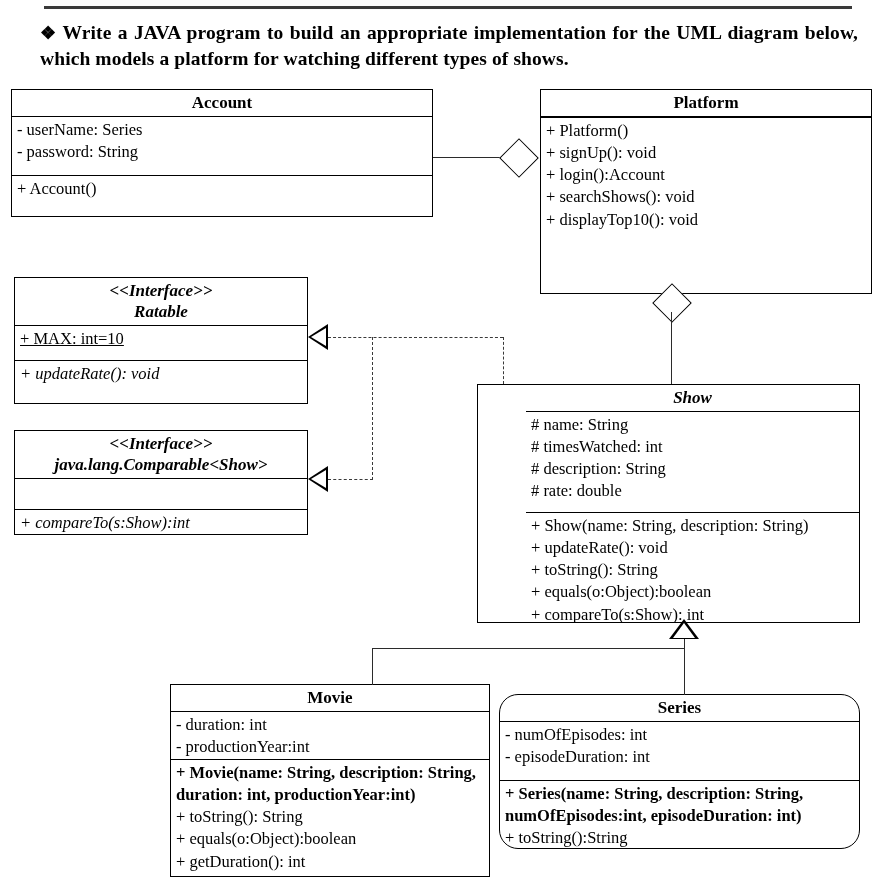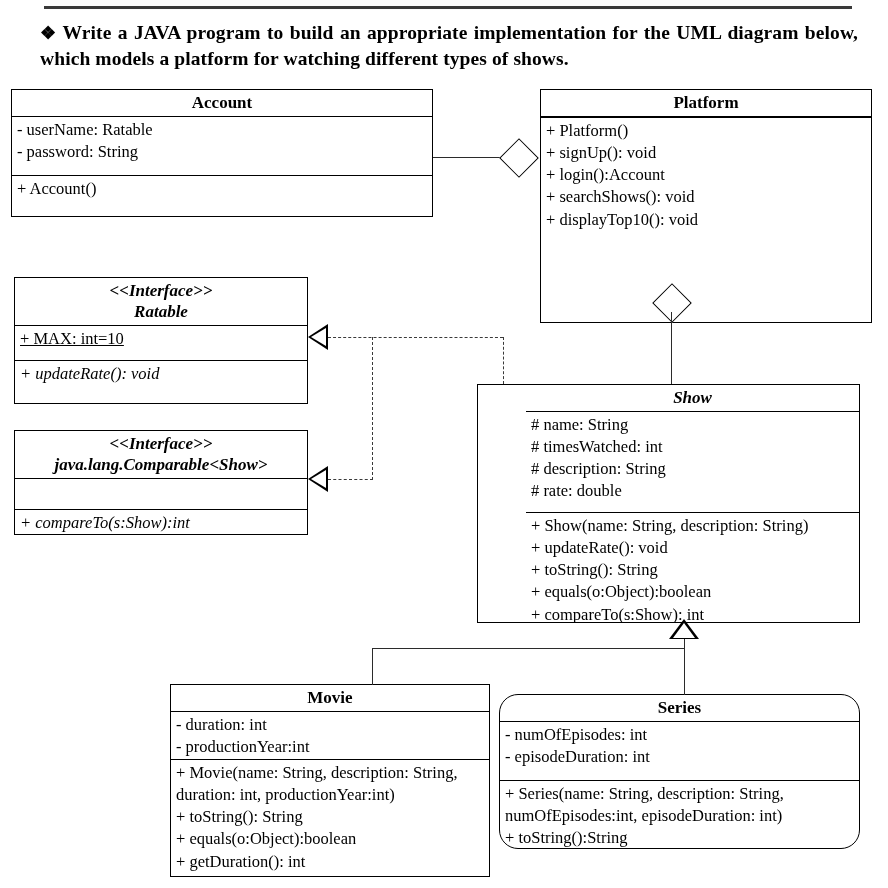--- a/index.html
+++ b/index.html
@@ -90,20 +90,21 @@
     line-height: 1.34;
   }
   .uml-section.divider {
     border-top: 1.6px solid #000;
   }
   .uml-row {
     white-space: nowrap;
   }
   .uml-row.wrap {
     white-space: normal;
+    font-weight: bold;
   }
   .uml-row.ital {
     font-style: italic;
   }
   .uml-row.static-underline {
     text-decoration: underline;
     display: inline-block;
   }
 
   
@@ -175,29 +176,29 @@
 
   <div class="top-rule"></div>
 
   <div class="prompt">
     <span class="bullet">❖</span><span>Write a JAVA program to build an appropriate implementation for the UML diagram below, which models a platform for watching different types of shows.</span>
   </div>
 
   <div class="uml-box" style="left:11px; top:89px; width:422px; height:128px;">
     <div class="uml-title">Account</div>
     <div class="uml-section" style="height:58px;">
-      <div class="uml-row">- userName: Ratable</div>
+      <div class="uml-row">- userName: Series</div>
       <div class="uml-row">- password: String</div>
     </div>
     <div class="uml-section divider">
       <div class="uml-row">+ Account()</div>
     </div>
   </div>
 
-  <div class="uml-box" style="left:540px; top:89px; width:332px; height:234px;">
+  <div class="uml-box" style="left:540px; top:89px; width:332px; height:205px;">
     <div class="uml-title">Platform</div>
     <div class="uml-section divider">
       <div class="uml-row">+ Platform()</div>
       <div class="uml-row">+ signUp(): void</div>
       <div class="uml-row">+ login():Account</div>
       <div class="uml-row">+ searchShows(): void</div>
       <div class="uml-row">+ displayTop10(): void</div>
     </div>
   </div>
 

